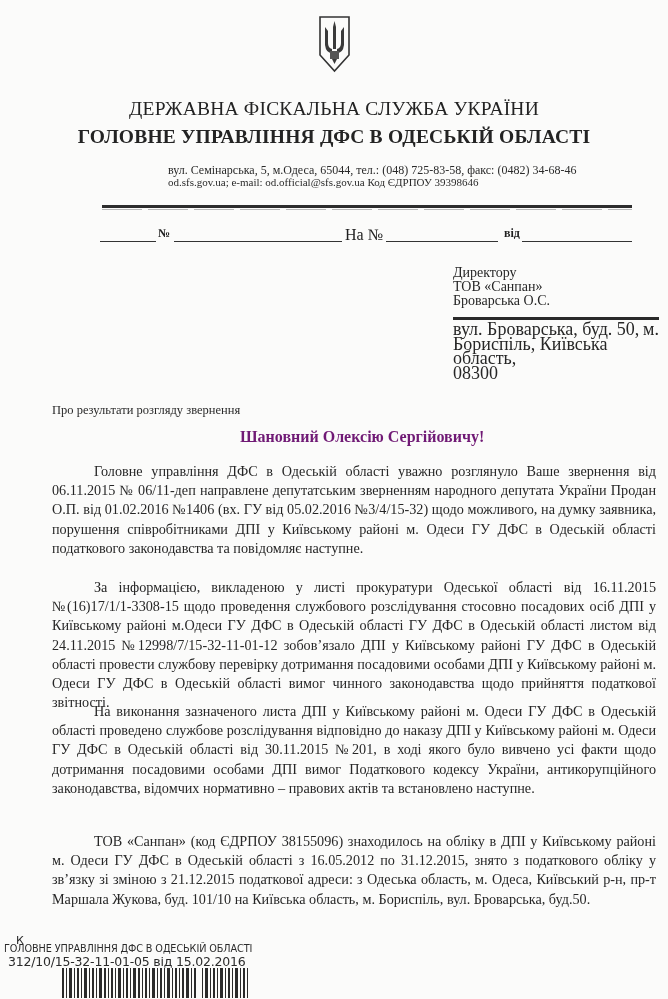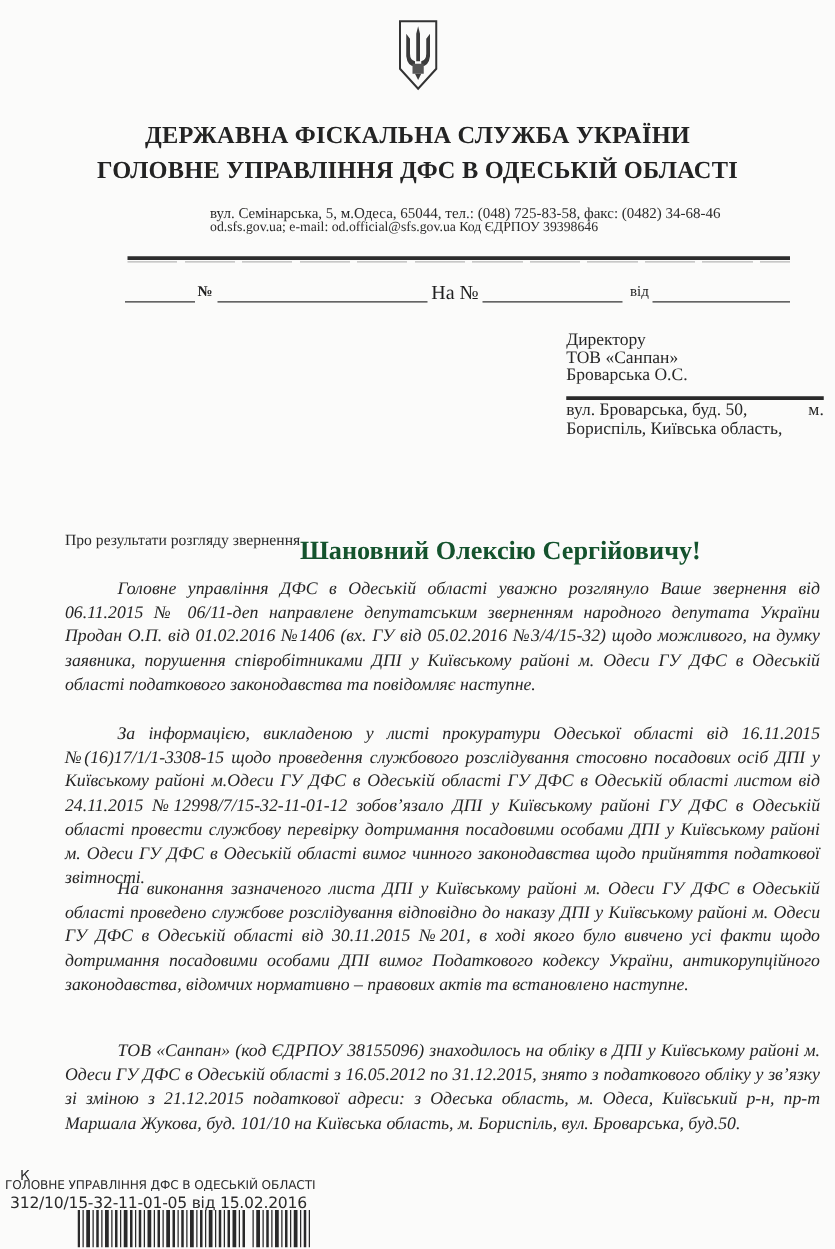--- a/index.html
+++ b/index.html
@@ -2,42 +2,42 @@
 <html><head>
 <meta charset="utf-8">
 <style>
   * { margin: 0; padding: 0; box-sizing: border-box; }
   html, body { width: 668px; height: 999px; background: #fbfbfa; overflow: hidden; }
   body { position: relative; font-family: "Liberation Serif", serif; color: #1f1f1f; }
   .abs { position: absolute; }
 
   .emblem { left: 318px; top: 13px; width: 33px; height: 64px; }
 
-  .title1 { left: 0; width: 668px; top: 98px; text-align: center; font-weight: bold; font-size: 19.5px; letter-spacing: 0.2px; color: #232323; }
+  .title1 { left: 0; width: 668px; top: 98px; text-align: center; font-weight: normal; font-size: 19.5px; letter-spacing: 0.2px; color: #232323; }
   .title2 { left: 0; width: 668px; top: 126px; text-align: center; font-weight: bold; font-size: 19.5px; letter-spacing: 0.2px; color: #232323; }
 
   .contact1 { left: 168px; top: 163px; font-size: 12px; color: #2a2a2a; white-space: nowrap; }
   .contact2 { left: 168px; top: 176px; font-size: 11px; color: #2a2a2a; white-space: nowrap; }
 
   .sep-line { left: 102px; top: 205px; width: 530px; height: 3px; background: #2d2d2d; }
   .sep-line2 { left: 102px; top: 209px; width: 530px; height: 1px; background: repeating-linear-gradient(90deg, #8a8a8a 0 40px, transparent 40px 46px); opacity: 0.6; }
 
   .reg-row { left: 100px; top: 226px; width: 540px; height: 20px; font-size: 13px; }
   .uline { position: absolute; height: 1px; background: #333; top: 15px; }
   .reg-label { position: absolute; top: 0; font-weight: bold; font-size: 12px; }
 
   .addressee { left: 453px; top: 266px; font-size: 14px; line-height: 14px; color: #262626; }
   .addr-line { left: 453px; top: 317px; width: 206px; height: 3px; background: #2a2a2a; }
-  .address { left: 453px; top: 322px; width: 206px; font-size: 14px; line-height: 14.5px; color: #262626; }
+  .address { left: 453px; top: 322px; width: 206px; font-size: 18px; line-height: 14.5px; color: #262626; }
   .address .row1 { display: flex; justify-content: space-between; }
 
-  .subject { left: 52px; top: 403px; font-size: 12.5px; color: #2a2a2a; margin-top: 22px; }
-  .greeting { left: 240px; top: 428px; font-size: 21px; font-weight: bold; color: #14532d; }
+  .subject { left: 52px; top: 403px; font-size: 12.5px; color: #2a2a2a; }
+  .greeting { left: 240px; top: 428px; font-size: 16px; font-weight: bold; color: #701a75; }
 
-  .para { left: 52px; width: 604px; font-size: 14.2px; line-height: 19.2px; text-align: justify; text-indent: 42px; color: #262626; font-style: italic; }
+  .para { left: 52px; width: 604px; font-size: 14.2px; line-height: 19.2px; text-align: justify; text-indent: 42px; color: #262626; }
   .p1 { top: 462px; }
   .p2 { top: 578px; }
   .p3 { top: 702px; }
   .p4 { top: 832px; }
 
   .stamp { left: 4px; top: 936px; width: 260px; color: #2b2b2b; font-family: "DejaVu Sans", sans-serif; }
   .stamp-k { position: absolute; left: 12px; top: -2px; font-size: 11px; }
   .stamp-org { position: absolute; left: 0; top: 7px; font-size: 9.7px; white-space: nowrap; letter-spacing: -0.1px; }
   .stamp-num { position: absolute; left: 4px; top: 18px; font-size: 12.5px; white-space: nowrap; letter-spacing: -0.2px; }
   .barcode { position: absolute; left: 58px; top: 32px; width: 186px; height: 30px; }
@@ -63,36 +63,37 @@
 
 <div class="abs sep-line"></div>
 <div class="abs sep-line2"></div>
 
 <div class="abs reg-row">
   <div class="uline" style="left:0; width:56px;"></div>
   <span class="reg-label" style="left:58px;">№</span>
   <div class="uline" style="left:74px; width:168px;"></div>
   <span class="reg-label" style="left:245px; font-weight:normal; font-size:16px;">На №</span>
   <div class="uline" style="left:286px; width:112px;"></div>
-  <span class="reg-label" style="left:404px; font-weight:normal;">від</span>
+  <span class="reg-label" style="left:404px; font-weight:bold;">від</span>
   <div class="uline" style="left:422px; width:110px;"></div>
 </div>
 
 <div class="abs addressee">
   <div>Директору</div>
   <div>ТОВ «Санпан»</div>
   <div>Броварська О.С.</div>
 </div>
 <div class="abs addr-line"></div>
 <div class="abs address">
   <div class="row1">
     <span>вул. Броварська, буд. 50,</span>
     <span>м.</span>
   </div>
   <div>Бориспіль, Київська область,</div>
+  <div>08300</div>
 </div>
 
 <div class="abs subject">Про результати розгляду звернення</div>
 <div class="abs greeting">Шановний Олексію Сергійовичу!</div>
 
 <p class="abs para p1">Головне управління ДФС в Одеській області уважно розглянуло Ваше звернення від 06.11.2015 № 06/11-деп направлене депутатським зверненням народного депутата України Продан О.П. від 01.02.2016 №1406 (вх. ГУ від 05.02.2016 №3/4/15-32) щодо можливого, на думку заявника, порушення співробітниками ДПІ у Київському районі м. Одеси ГУ ДФС в Одеській області податкового законодавства та повідомляє наступне.</p>
 <p class="abs para p2">За інформацією, викладеною у листі прокуратури Одеської області від 16.11.2015 №(16)17/1/1-3308-15 щодо проведення службового розслідування стосовно посадових осіб ДПІ у Київському районі м.Одеси  ГУ ДФС в Одеській області ГУ ДФС в Одеській області листом від 24.11.2015 №12998/7/15-32-11-01-12 зобов’язало ДПІ у Київському районі ГУ ДФС в Одеській області провести службову перевірку дотримання посадовими особами ДПІ у Київському районі м. Одеси ГУ ДФС в Одеській області вимог чинного законодавства щодо прийняття податкової звітності.</p>
 <p class="abs para p3">На виконання зазначеного листа ДПІ у Київському районі м. Одеси ГУ ДФС в Одеській області проведено службове розслідування відповідно до наказу ДПІ у Київському районі м. Одеси ГУ ДФС в Одеській області від 30.11.2015 №201, в ході якого було вивчено усі факти щодо дотримання посадовими особами ДПІ вимог Податкового кодексу України, антикорупційного законодавства, відомчих нормативно – правових актів та встановлено наступне.</p>
 <p class="abs para p4">ТОВ «Санпан» (код ЄДРПОУ 38155096) знаходилось на обліку в ДПІ у Київському районі м. Одеси ГУ ДФС в Одеській області з  16.05.2012 по 31.12.2015, знято з податкового обліку у зв’язку зі зміною з 21.12.2015   податкової адреси: з Одеська область, м. Одеса, Київський р-н, пр-т Маршала Жукова, буд. 101/10 на Київська область, м. Бориспіль, вул. Броварська, буд.50.</p>
 

